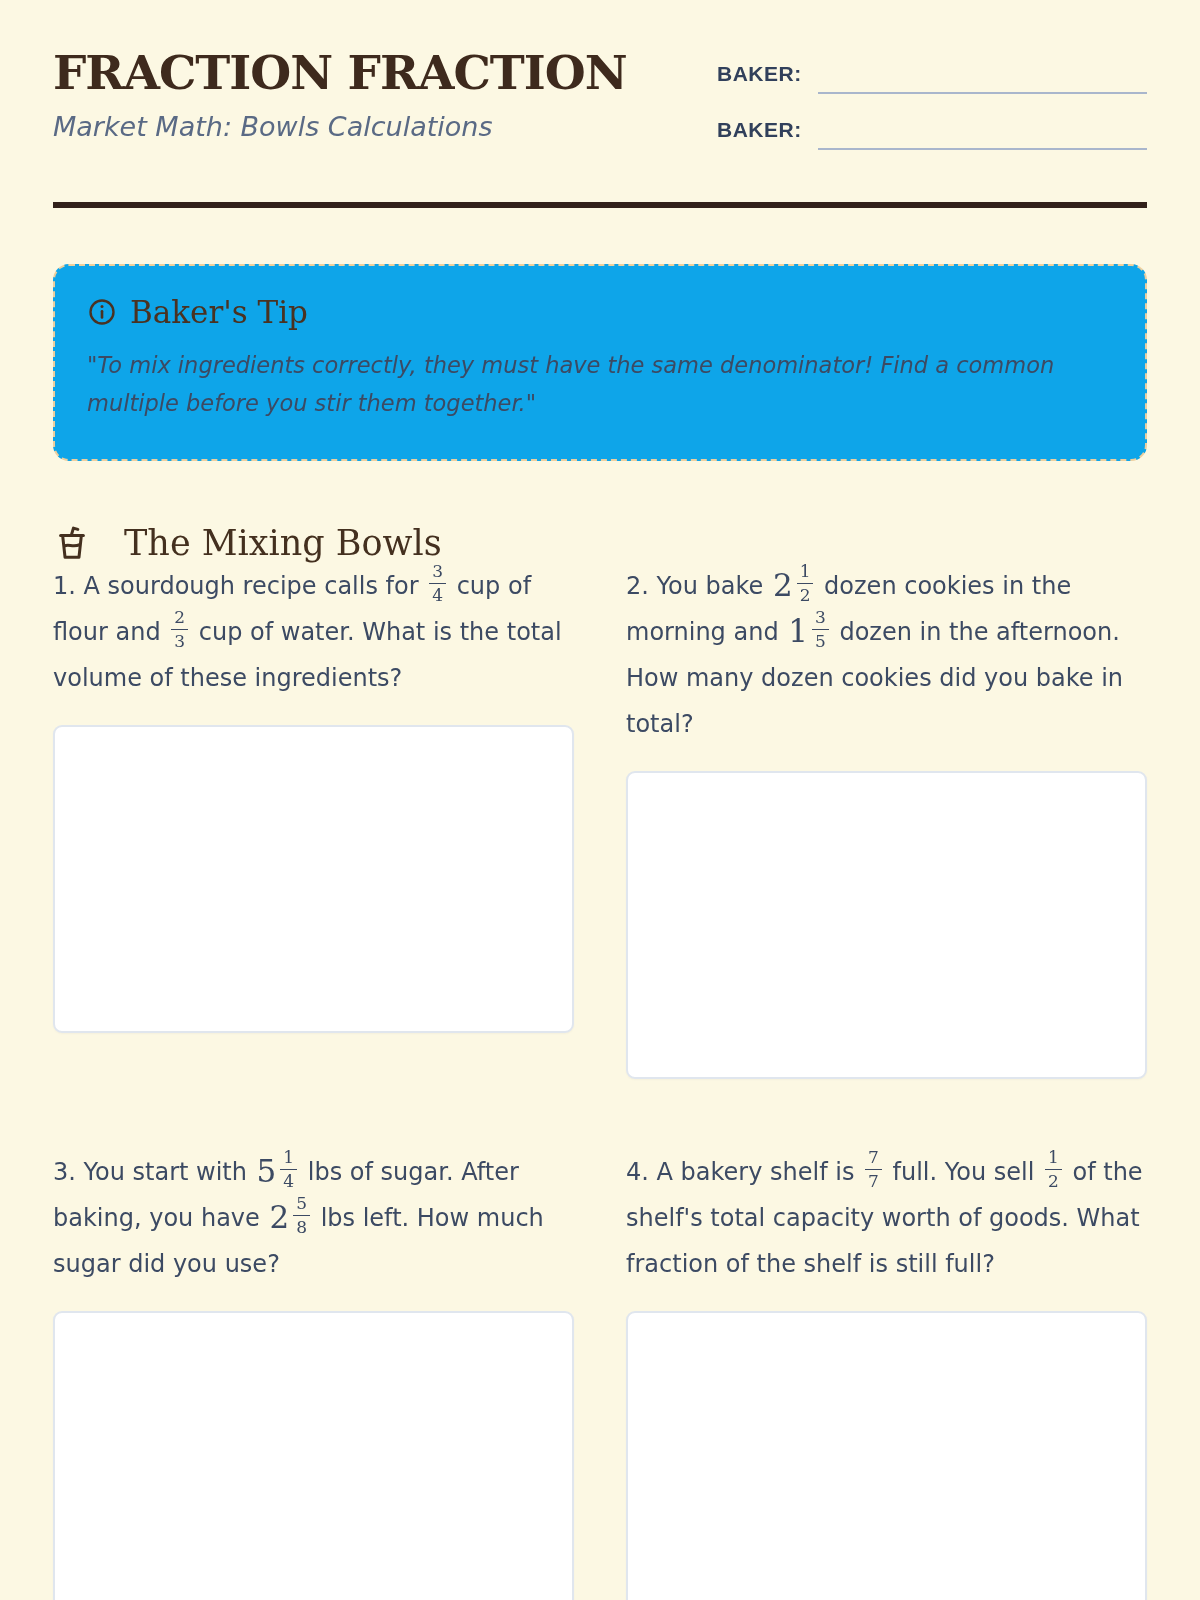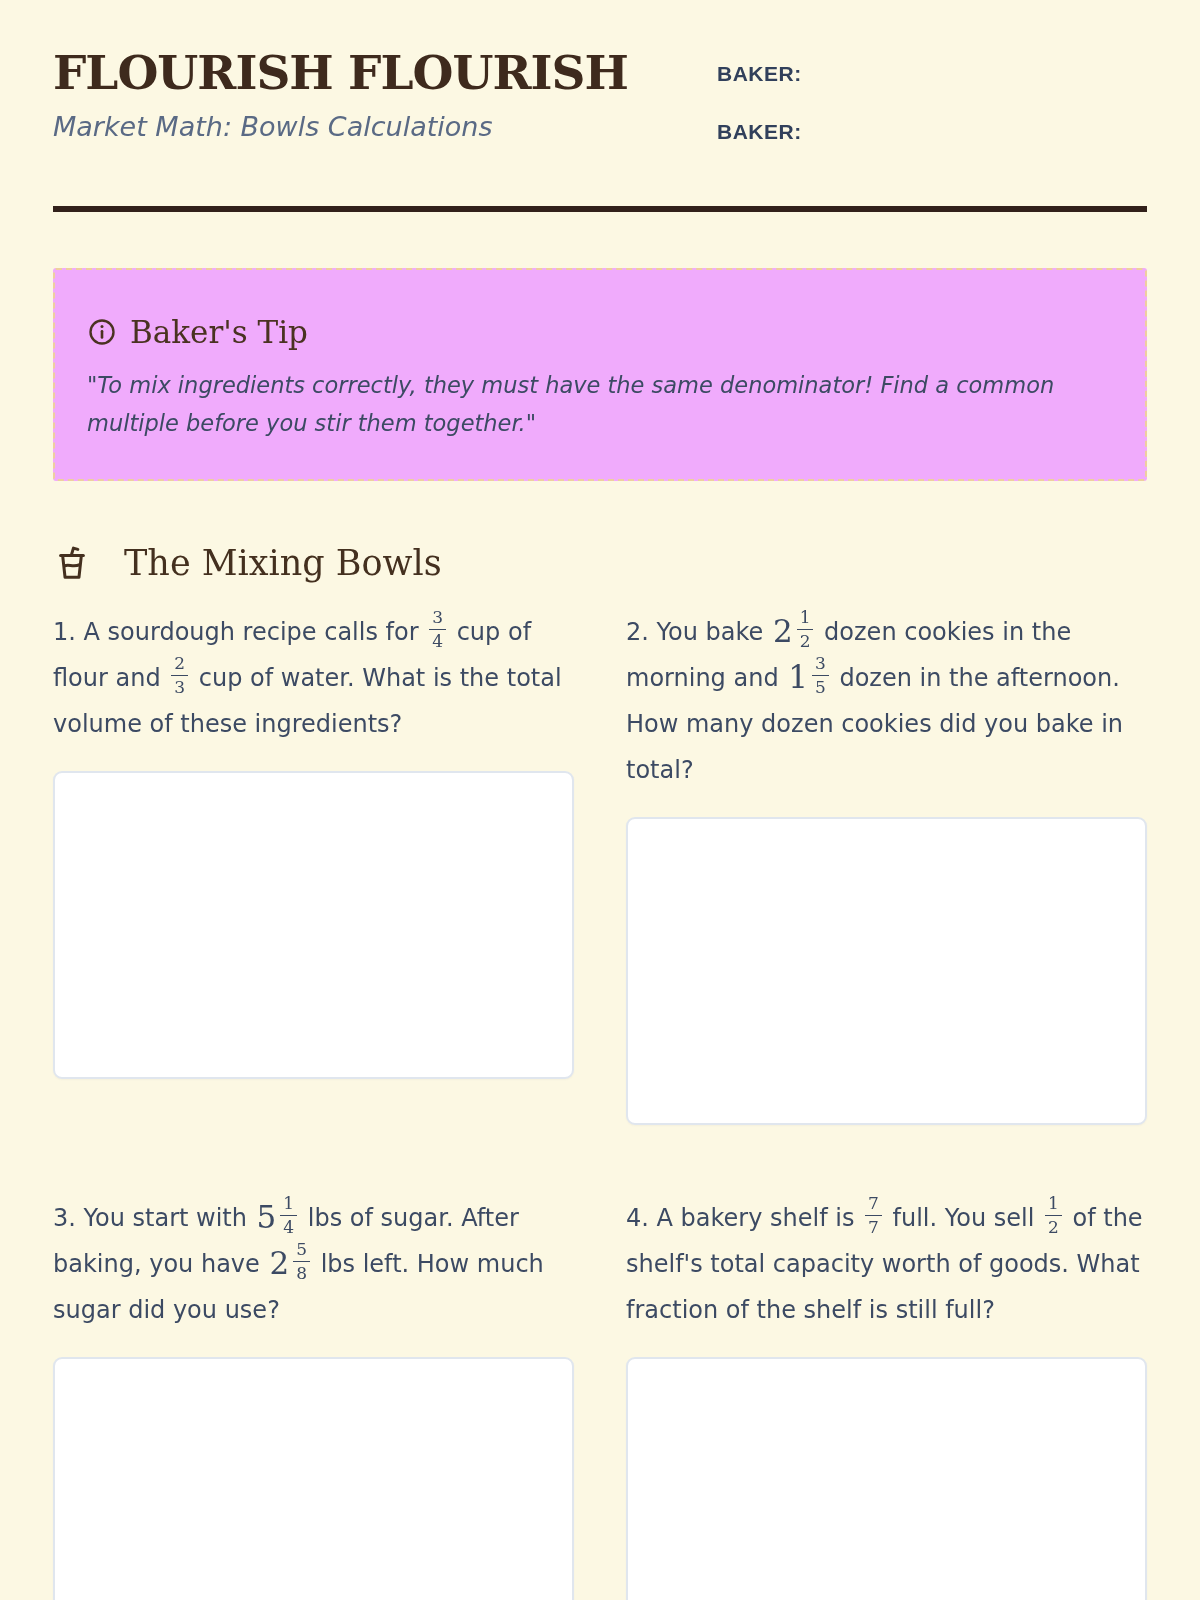--- a/index.html
+++ b/index.html
@@ -15,54 +15,53 @@
   
   .header { display: flex; justify-content: space-between; align-items: flex-start; }
   .title {
     margin: 0; font-family: "DejaVu Serif", serif; font-weight: 700;
     font-size: 47px; line-height: 1.08; color: #3E2A1D; letter-spacing: -1px;
   }
   .subtitle {
     margin-top: 12px; font-style: italic; font-size: 27px; color: #5A6A85;
   }
   .fields { width: 430px; padding-top: 14px; flex: none; }
-  .field-row { display: flex; align-items: flex-start; margin-bottom: 24px; flex-direction: column; }
+  .field-row { display: flex; align-items: flex-end; margin-bottom: 24px; }
   .field-label {
     font-family: "Liberation Sans", sans-serif; font-weight: 700;
     font-size: 21px; color: #31405B; letter-spacing: 0.5px; padding-bottom: 8px;
   }
   .field-line { flex: 1; border-bottom: 2px solid #A9B6CC; height: 30px; margin-left: 16px; }
 
   .divider { height: 6px; background: #32211A; margin-top: 28px; }
 
   
   .tip {
-    margin-top: 56px; background: #f0abfc;
-    border: 2px dashed #EECF9E; border-radius: 3px;
-    padding: 44px 32px 36px 32px;
+    margin-top: 56px; background: #0ea5e9;
+    border: 2px dashed #EECF9E; border-radius: 16px;
+    padding: 28px 32px 36px 32px;
   }
   .tip-title {
     display: flex; align-items: center; gap: 13px;
     font-family: "DejaVu Serif", serif; font-size: 31px; color: #4A3221;
   }
   .tip-text {
     margin-top: 16px; font-style: italic; font-size: 22.5px;
     line-height: 1.7; color: #3C4A63; max-width: 1010px;
   }
 
   
   .section { margin-top: 62px; }
   .section + .section { margin-top: 70px; }
   .section-title {
     display: flex; align-items: center; gap: 33px;
     font-family: "DejaVu Serif", serif; font-size: 35px; color: #44301F;
     line-height: 1.15;
   }
   .problems {
-    margin-top: 26px;
     display: grid; grid-template-columns: 1fr 1fr; column-gap: 52px;
     align-items: start;
   }
   .problem-text { font-size: 24px; line-height: 46px; color: #3C4A63; }
   .answer-box {
     margin-top: 24px; height: 308px; background: #FFFFFF;
     border: 2px solid #E0E6EE; border-radius: 9px;
     box-shadow: 0 1px 2px rgba(40,60,90,0.04);
   }
 
@@ -83,21 +82,21 @@
   .icon { flex: none; display: inline-flex; }
   .icon svg { display: block; }
 </style>
 </head>
 <body>
 
 <div class="page">
 
   <div class="header">
     <div>
-      <h1 class="title">FLOURISH FLOURISH</h1>
+      <h1 class="title">FRACTION FRACTION</h1>
       <div class="subtitle">Market Math: Bowls Calculations</div>
     </div>
     <div class="fields">
       <div class="field-row">
         <span class="field-label">BAKER:</span>
         <span class="field-line"></span>
       </div>
       <div class="field-row">
         <span class="field-label">BAKER:</span>
         <span class="field-line"></span>

